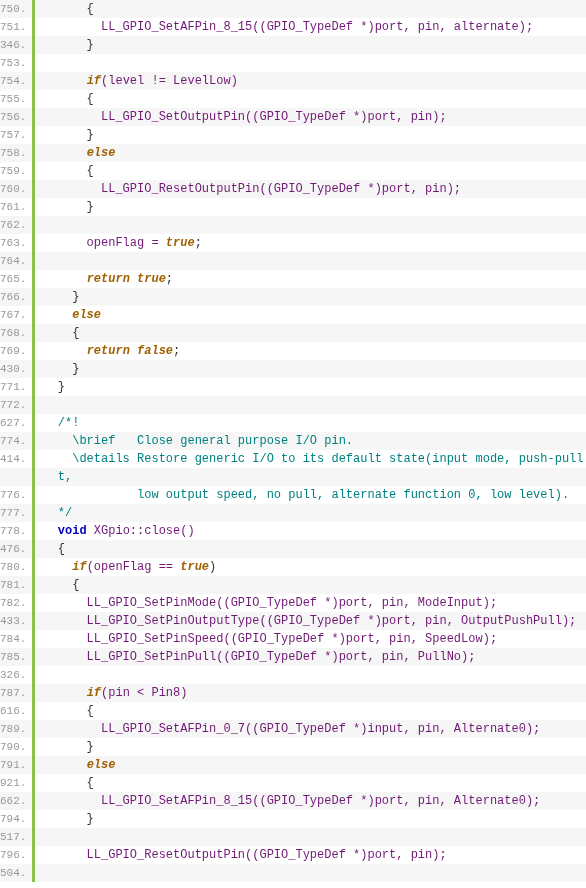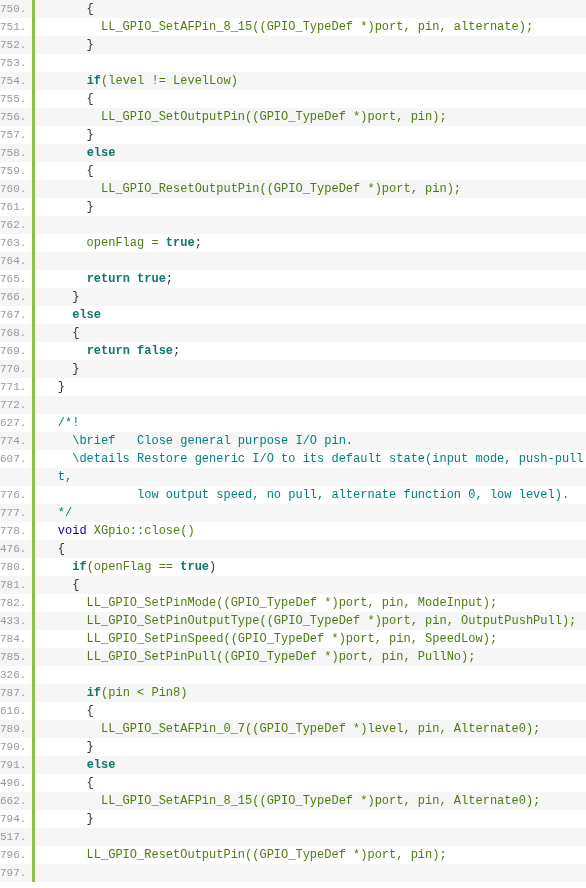--- a/index.html
+++ b/index.html
@@ -31,40 +31,40 @@
     border-right: 3px solid #8bc34a;
     font-size: 11px;
   }
   .code {
     display: table-cell;
     padding: 0 0 0 8px;
     white-space: pre;
     color: #333333;
     vertical-align: top;
   }
-  .tok-kw    { color: #0f766e; font-weight: bold; }   
-  .tok-type  { color: #0000c0; font-weight: normal; }   
-  .tok-ident { color: #4d7c0f; margin-top: 28px; }                       
+  .tok-kw    { color: #a16207; font-weight: bold; font-style: italic; }   
+  .tok-type  { color: #0000c0; font-weight: bold; }   
+  .tok-ident { color: #701a75; margin-top: 28px; }                       
   .tok-punc  { color: #333333; }                       
   .tok-cmt   { color: #008080; }
 </style>
 </head>
 <body>
 
 <div class="code-container" id="code-container">
     <div class="code-line even">
       <div class="gutter">750.</div>
       <div class="code"><span class="tok-punc">      {</span></div>
     </div>
     <div class="code-line odd">
       <div class="gutter">751.</div>
       <div class="code"><span class="tok-ident">        LL_GPIO_SetAFPin_8_15((GPIO_TypeDef *)port, pin, alternate);</span></div>
     </div>
     <div class="code-line even">
-      <div class="gutter">752.</div>
+      <div class="gutter">346.</div>
       <div class="code"><span class="tok-punc">      }</span></div>
     </div>
     <div class="code-line odd">
       <div class="gutter">753.</div>
       <div class="code">&nbsp;</div>
     </div>
     <div class="code-line even">
       <div class="gutter">754.</div>
       <div class="code"><span class="tok-punc">      </span><span class="tok-kw">if</span><span class="tok-ident">(level != LevelLow)</span></div>
     </div>
@@ -122,41 +122,41 @@
     </div>
     <div class="code-line even">
       <div class="gutter">768.</div>
       <div class="code"><span class="tok-punc">    {</span></div>
     </div>
     <div class="code-line odd">
       <div class="gutter">769.</div>
       <div class="code"><span class="tok-punc">      </span><span class="tok-kw">return</span><span class="tok-punc"> </span><span class="tok-kw">false</span><span class="tok-punc">;</span></div>
     </div>
     <div class="code-line even">
-      <div class="gutter">770.</div>
+      <div class="gutter">430.</div>
       <div class="code"><span class="tok-punc">    }</span></div>
     </div>
     <div class="code-line odd">
       <div class="gutter">771.</div>
       <div class="code"><span class="tok-punc">  }</span></div>
     </div>
     <div class="code-line even">
       <div class="gutter">772.</div>
       <div class="code">&nbsp;</div>
     </div>
     <div class="code-line odd">
       <div class="gutter">627.</div>
       <div class="code"><span class="tok-cmt">  /*!</span></div>
     </div>
     <div class="code-line even">
       <div class="gutter">774.</div>
       <div class="code"><span class="tok-cmt">    \brief   Close general purpose I/O pin.</span></div>
     </div>
     <div class="code-line odd">
-      <div class="gutter">607.</div>
+      <div class="gutter">414.</div>
       <div class="code"><span class="tok-cmt">    \details Restore generic I/O to its default state(input mode, push-pull outpu</span></div>
     </div>
     <div class="code-line even">
       <div class="gutter"></div>
       <div class="code"><span class="tok-cmt">  t,</span></div>
     </div>
     <div class="code-line odd">
       <div class="gutter">776.</div>
       <div class="code"><span class="tok-cmt">             low output speed, no pull, alternate function 0, low level).</span></div>
     </div>
@@ -203,47 +203,47 @@
     <div class="code-line even">
       <div class="gutter">787.</div>
       <div class="code"><span class="tok-punc">      </span><span class="tok-kw">if</span><span class="tok-ident">(pin &lt; Pin8)</span></div>
     </div>
     <div class="code-line odd">
       <div class="gutter">616.</div>
       <div class="code"><span class="tok-punc">      {</span></div>
     </div>
     <div class="code-line even">
       <div class="gutter">789.</div>
-      <div class="code"><span class="tok-ident">        LL_GPIO_SetAFPin_0_7((GPIO_TypeDef *)level, pin, Alternate0);</span></div>
+      <div class="code"><span class="tok-ident">        LL_GPIO_SetAFPin_0_7((GPIO_TypeDef *)input, pin, Alternate0);</span></div>
     </div>
     <div class="code-line odd">
       <div class="gutter">790.</div>
       <div class="code"><span class="tok-punc">      }</span></div>
     </div>
     <div class="code-line even">
       <div class="gutter">791.</div>
       <div class="code"><span class="tok-punc">      </span><span class="tok-kw">else</span></div>
     </div>
     <div class="code-line odd">
-      <div class="gutter">496.</div>
+      <div class="gutter">921.</div>
       <div class="code"><span class="tok-punc">      {</span></div>
     </div>
     <div class="code-line even">
       <div class="gutter">662.</div>
       <div class="code"><span class="tok-ident">        LL_GPIO_SetAFPin_8_15((GPIO_TypeDef *)port, pin, Alternate0);</span></div>
     </div>
     <div class="code-line odd">
       <div class="gutter">794.</div>
       <div class="code"><span class="tok-punc">      }</span></div>
     </div>
     <div class="code-line even">
       <div class="gutter">517.</div>
       <div class="code">&nbsp;</div>
     </div>
     <div class="code-line odd">
       <div class="gutter">796.</div>
       <div class="code"><span class="tok-ident">      LL_GPIO_ResetOutputPin((GPIO_TypeDef *)port, pin);</span></div>
     </div>
     <div class="code-line even">
-      <div class="gutter">797.</div>
+      <div class="gutter">504.</div>
       <div class="code">&nbsp;</div>
     </div>
   </div>
 
 </body></html>

